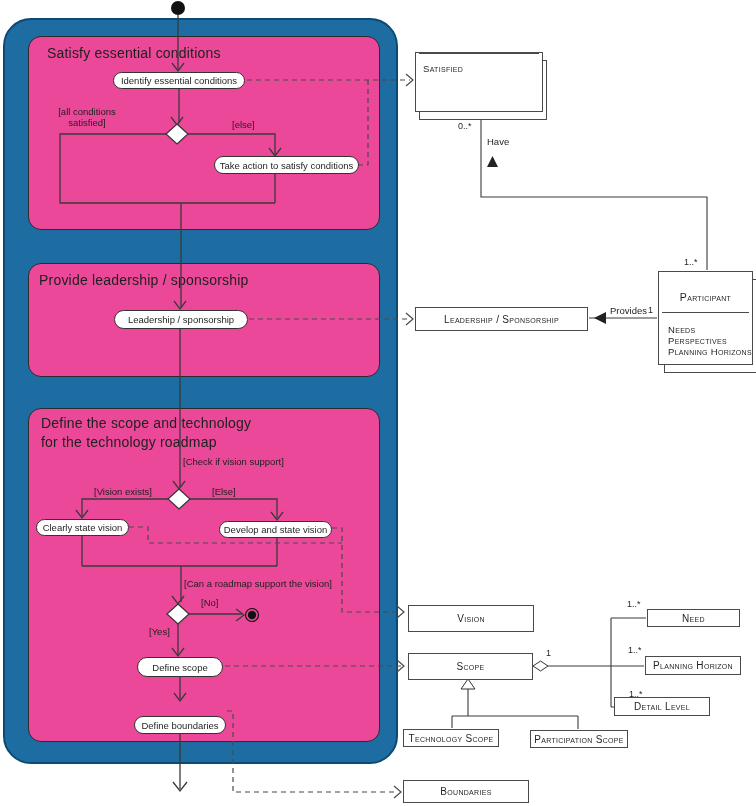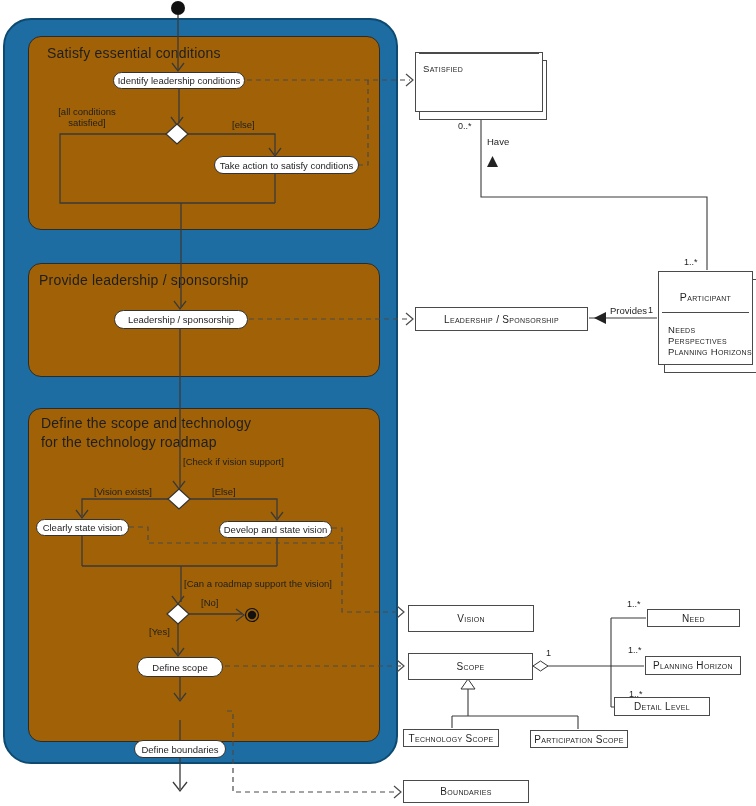--- a/index.html
+++ b/index.html
@@ -1,20 +1,20 @@
 <!DOCTYPE html>
 <html><head>
 <meta charset="utf-8">
 <style>
   html,body{margin:0;padding:0;background:#fff;}
   .canvas{position:relative;width:756px;height:806px;background:#fff;overflow:hidden;
           font-family:"Liberation Sans",sans-serif;color:#1f1f1f;}
   .abs{position:absolute;}
   .partition{background:#1d6da3;border:2.5px solid #0d4a72;border-radius:28px;box-sizing:border-box;}
-  .section{background:#a16207;border:1.5px solid #2b2b2b;border-radius:13px;box-sizing:border-box;}
+  .section{background:#ec4899;border:1.5px solid #2b2b2b;border-radius:13px;box-sizing:border-box;}
   .sec-title{font-size:14px;color:#1e1e1e;white-space:nowrap;letter-spacing:.2px;}
   .layer{position:absolute;left:0;top:0;z-index:5;}
   .oval{background:#fff;border:1.3px solid #333;border-radius:999px;box-sizing:border-box;
         display:flex;align-items:center;justify-content:center;font-size:9.5px;white-space:nowrap;z-index:10;}
   .guard{font-size:9.5px;white-space:nowrap;z-index:10;color:#1e1e1e;}
   .cls{background:#fff;border:1px solid #4a4a4a;box-sizing:border-box;z-index:10;
        font-variant:small-caps;letter-spacing:.3px;}
   .cls-shadow{background:#fff;border:1px solid #4a4a4a;box-sizing:border-box;z-index:9;}
   .cls-center{display:flex;align-items:center;justify-content:center;font-size:10px;white-space:nowrap;}
   .cls-title{font-size:10.5px;text-align:center;white-space:nowrap;}
@@ -107,38 +107,38 @@
     <polygon points="178,604 189,614 178,624 167,614" fill="#fff" stroke="#333" stroke-width="1.2"></polygon>
     <circle cx="252" cy="615" r="6.5" fill="none" stroke="#111" stroke-width="1.2"></circle>
     <circle cx="252" cy="615" r="4.2" fill="#111"></circle>
     <polygon points="487,167 498,167 492.5,156" fill="#222"></polygon>
     <polygon points="594,318 606,312 606,324" fill="#222"></polygon>
     <polygon points="533,666 540.5,661 548,666 540.5,671" fill="#fff" stroke="#333" stroke-width="1"></polygon>
     <polygon points="461,689 475,689 468,679" fill="#fff" stroke="#333" stroke-width="1"></polygon>
   </svg>
 
   <div class="abs oval" style="left:113px;top:72px;width:132px;height:17px;">
-    <span>Identify leadership conditions</span>
+    <span>Identify essential conditions</span>
     </div>
   <div class="abs oval" style="left:214px;top:156px;width:145px;height:18px;">
     <span>Take action to satisfy conditions</span>
     </div>
   <div class="abs oval" style="left:114px;top:310px;width:134px;height:19px;">
     <span>Leadership / sponsorship</span>
     </div>
   <div class="abs oval" style="left:36px;top:519px;width:93px;height:17px;">
     <span>Clearly state vision</span>
     </div>
   <div class="abs oval" style="left:219px;top:521px;width:113px;height:17px;">
     <span>Develop and state vision</span>
     </div>
   <div class="abs oval" style="left:137px;top:657px;width:86px;height:20px;">
     <span>Define scope</span>
     </div>
-  <div class="abs oval" style="left:134px;top:740px;width:92px;height:18px;">
+  <div class="abs oval" style="left:134px;top:716px;width:92px;height:18px;">
     <span>Define boundaries</span>
     </div>
 
   <div class="abs guard" style="left:48px;top:106px;width:78px;text-align:center;line-height:11px;">
     <span style="display:block">[all conditions</span>
     <span style="display:block">satisfied]</span>
   </div>
   <div class="abs guard" style="left:232px;top:119px;">[else]</div>
   <div class="abs guard" style="left:183px;top:456px;">[Check if vision support]</div>
   <div class="abs guard" style="left:94px;top:486px;">[Vision exists]</div>

